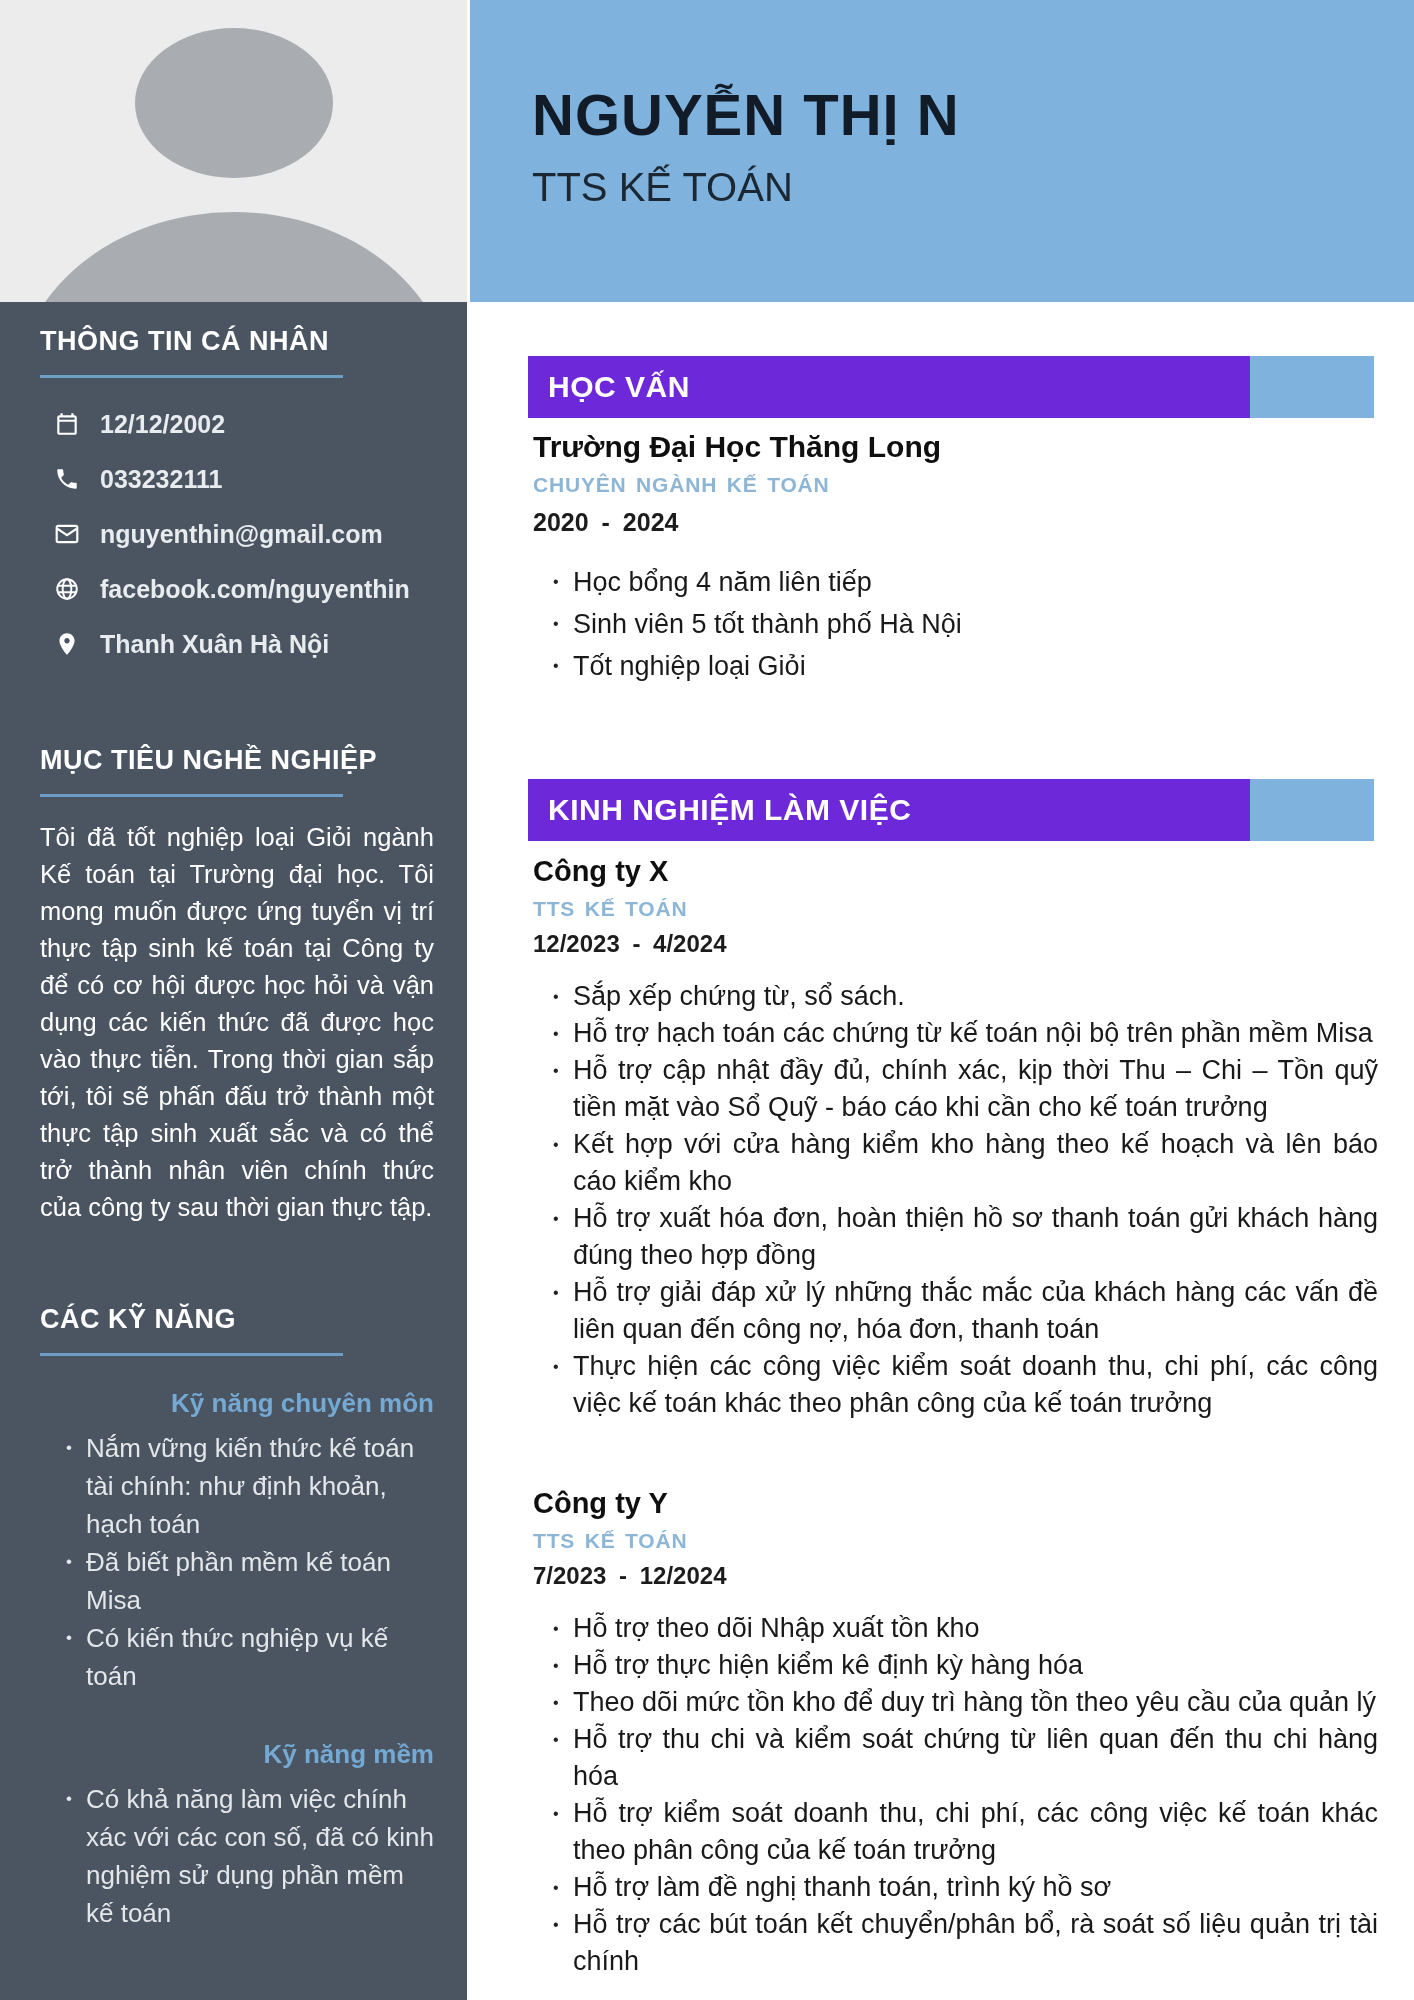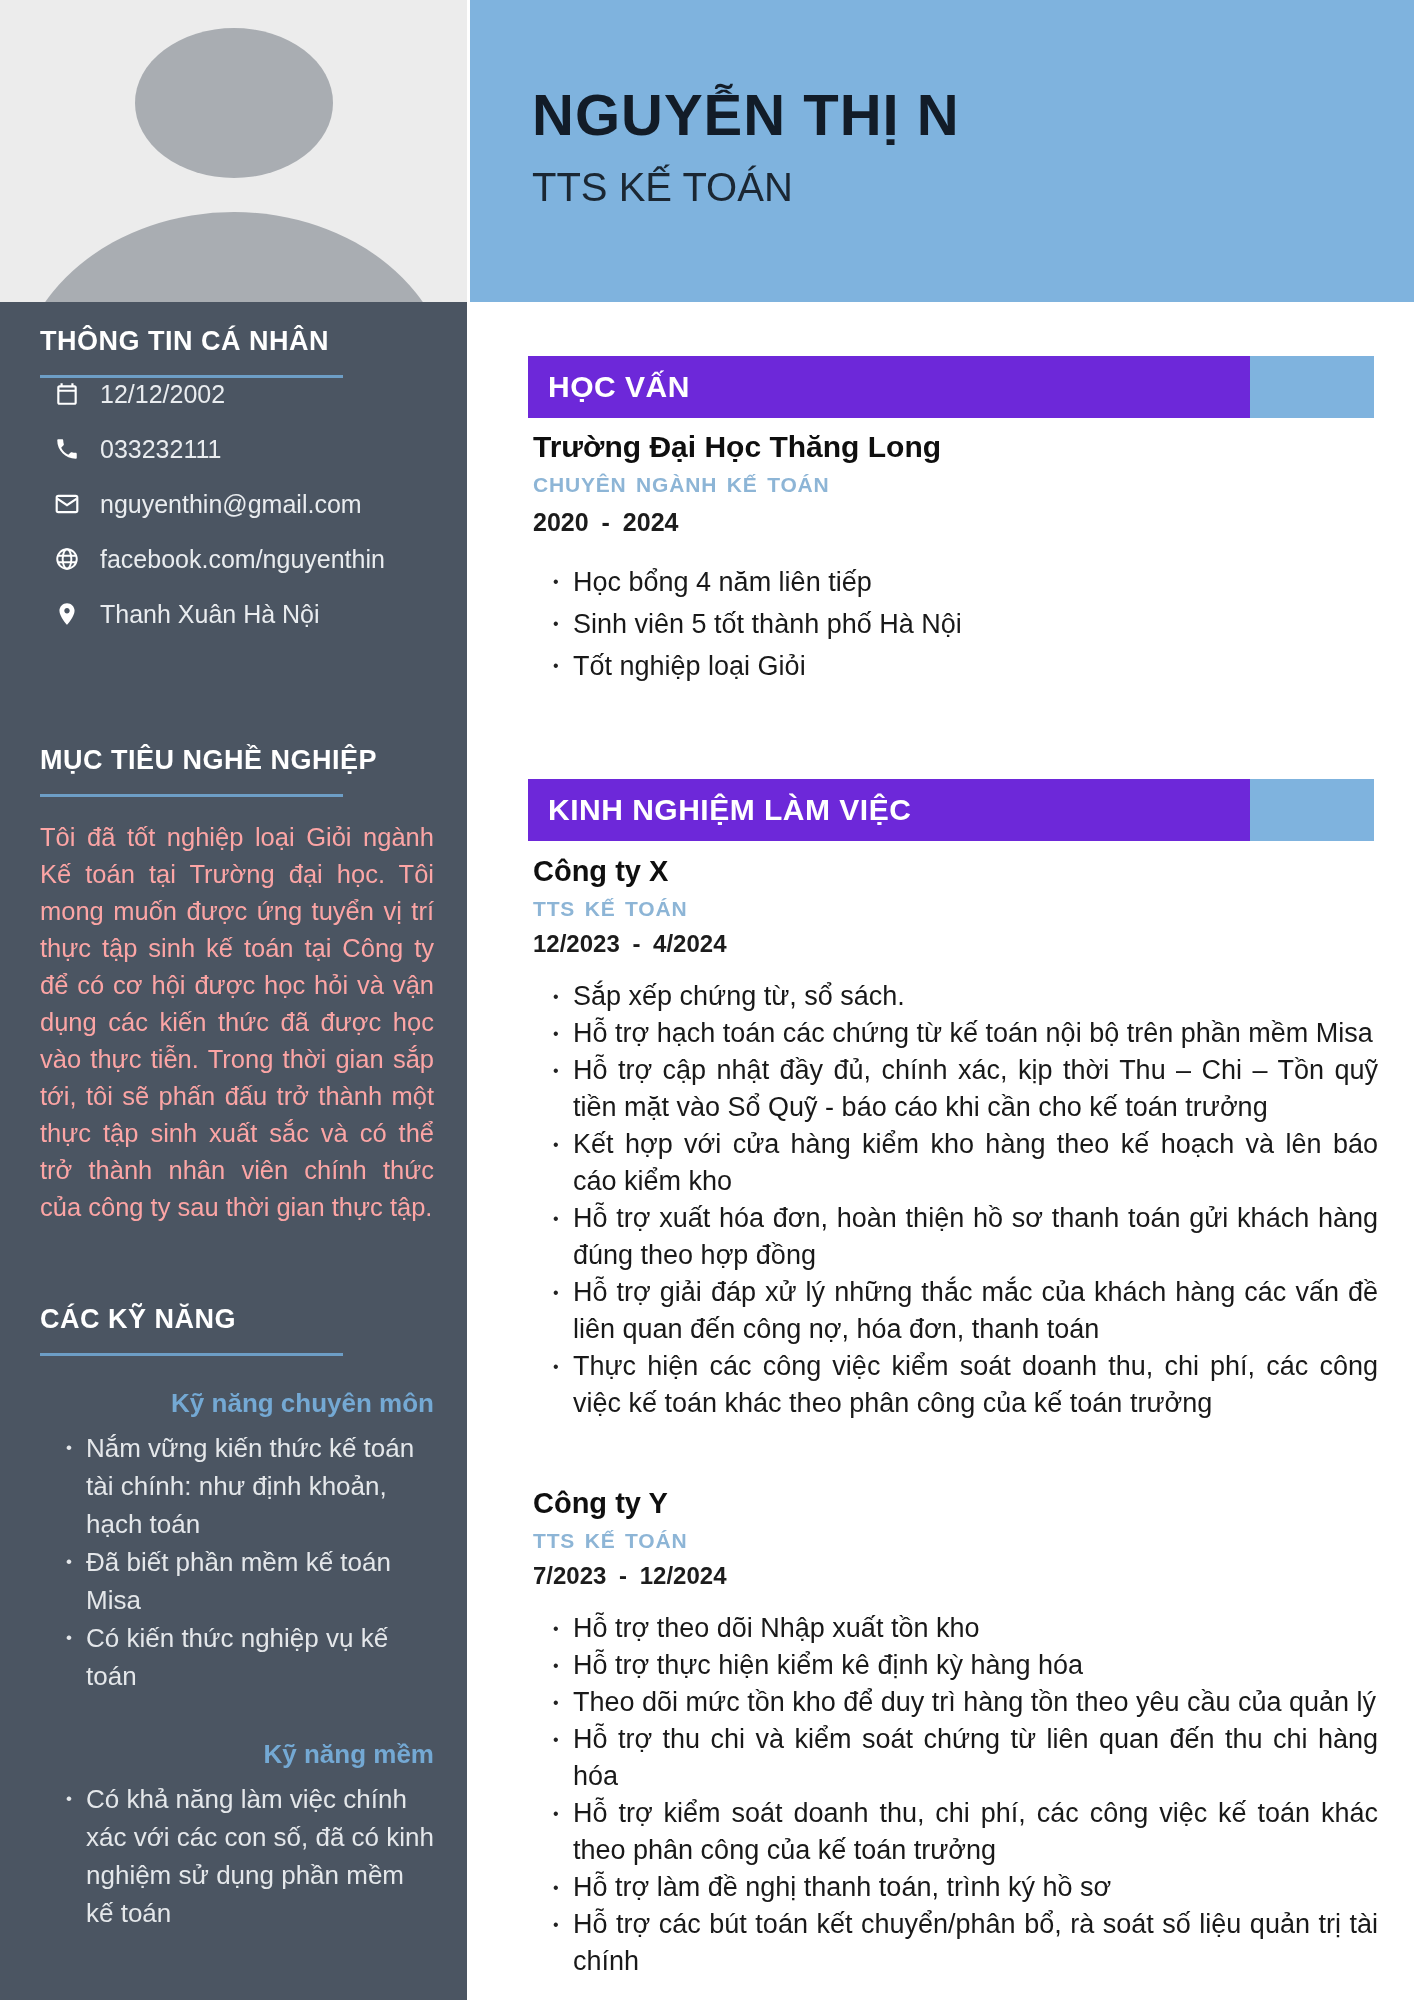--- a/index.html
+++ b/index.html
@@ -16,25 +16,25 @@
   .avatar-head{position:absolute;left:50%;top:28px;transform:translateX(-50%);
     width:198px;height:150px;background:#a9adb2;border-radius:50%;}
   .avatar-shoulders{position:absolute;left:50%;top:212px;transform:translateX(-50%);
     width:436px;height:360px;background:#a9adb2;border-radius:50%;}
 
   
   .sidebar{left:0;top:302px;width:467px;height:1875px;background:#4b5562;}
   .side-group{position:absolute;left:40px;width:394px;color:#e3e7ea;}
   .side-h2{font-size:27px;font-weight:700;color:#ffffff;letter-spacing:.5px;margin:0;}
   .side-underline{height:3px;width:303px;background:#6d9ec6;margin-top:18px;}
-  .contact-list{}
+  .contact-list{margin-top:30px;font-weight:bold;}
   .contact-row{display:flex;align-items:center;padding-left:14px;margin-bottom:23px;height:32px;}
   .contact-row svg{width:26px;height:26px;flex:0 0 26px;}
   .contact-text{margin-left:20px;font-size:25px;color:#e9ecef;}
-  .objective-text{margin:22px 0 0 0;font-size:25.5px;line-height:37px;text-align:justify;color:#fca5a5;}
+  .objective-text{margin:22px 0 0 0;font-size:25.5px;line-height:37px;text-align:justify;color:#ffffff;}
   .skill-label{font-size:26px;font-weight:700;color:#74a9d4;margin-top:32px;text-align:right;}
   .skill-label.second{margin-top:44px;}
   .side-ul{list-style:none;margin:10px 0 0 0;padding:0 0 0 22px;}
   .side-ul li{position:relative;font-size:26px;line-height:38px;padding-left:24px;color:#e4e7ea;}
   .side-ul li::before{content:"•";position:absolute;left:4px;top:0;font-size:17px;line-height:38px;color:#e4e7ea;}
 
   
   .header-band{left:470px;top:0;width:944px;height:302px;background:#7fb3de;padding-left:62px;padding-top:80px;box-sizing:border-box;}
   .person-name{font-size:58px;font-weight:800;color:#121c28;letter-spacing:1px;line-height:70px;margin:0;}
   .person-title{font-size:40px;font-weight:500;color:#1b2733;line-height:46px;margin:14px 0 0 0;}

